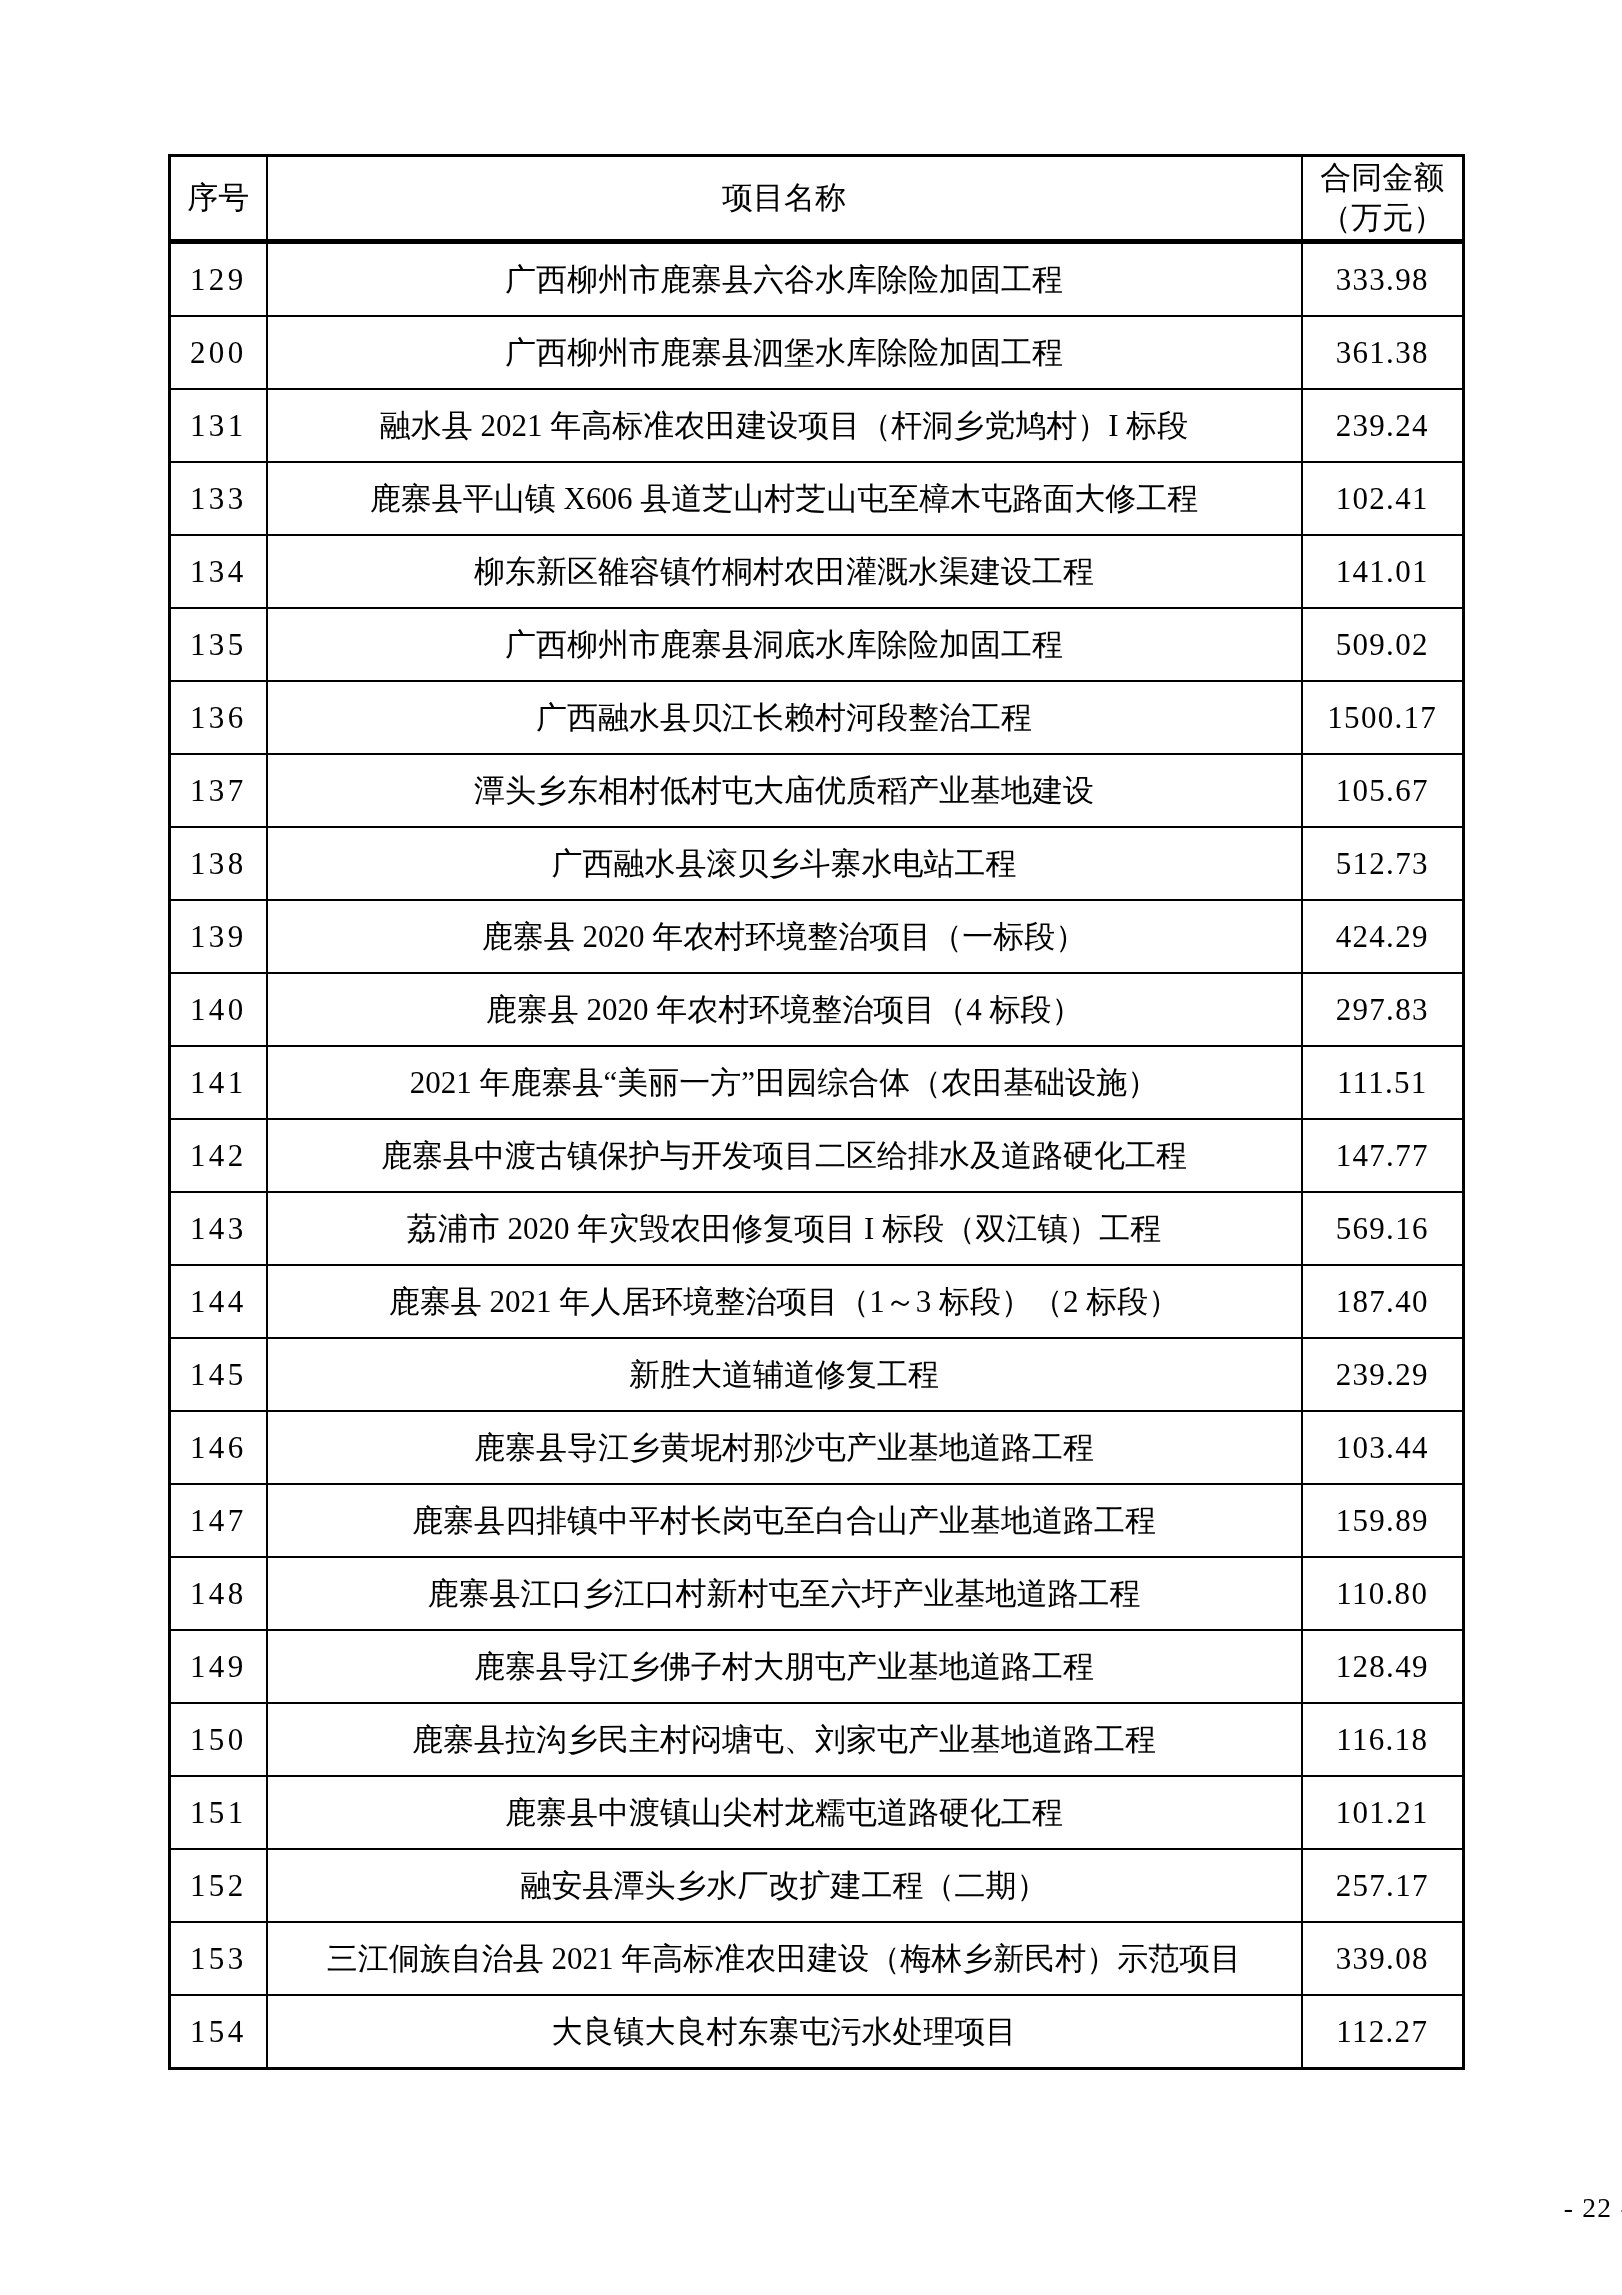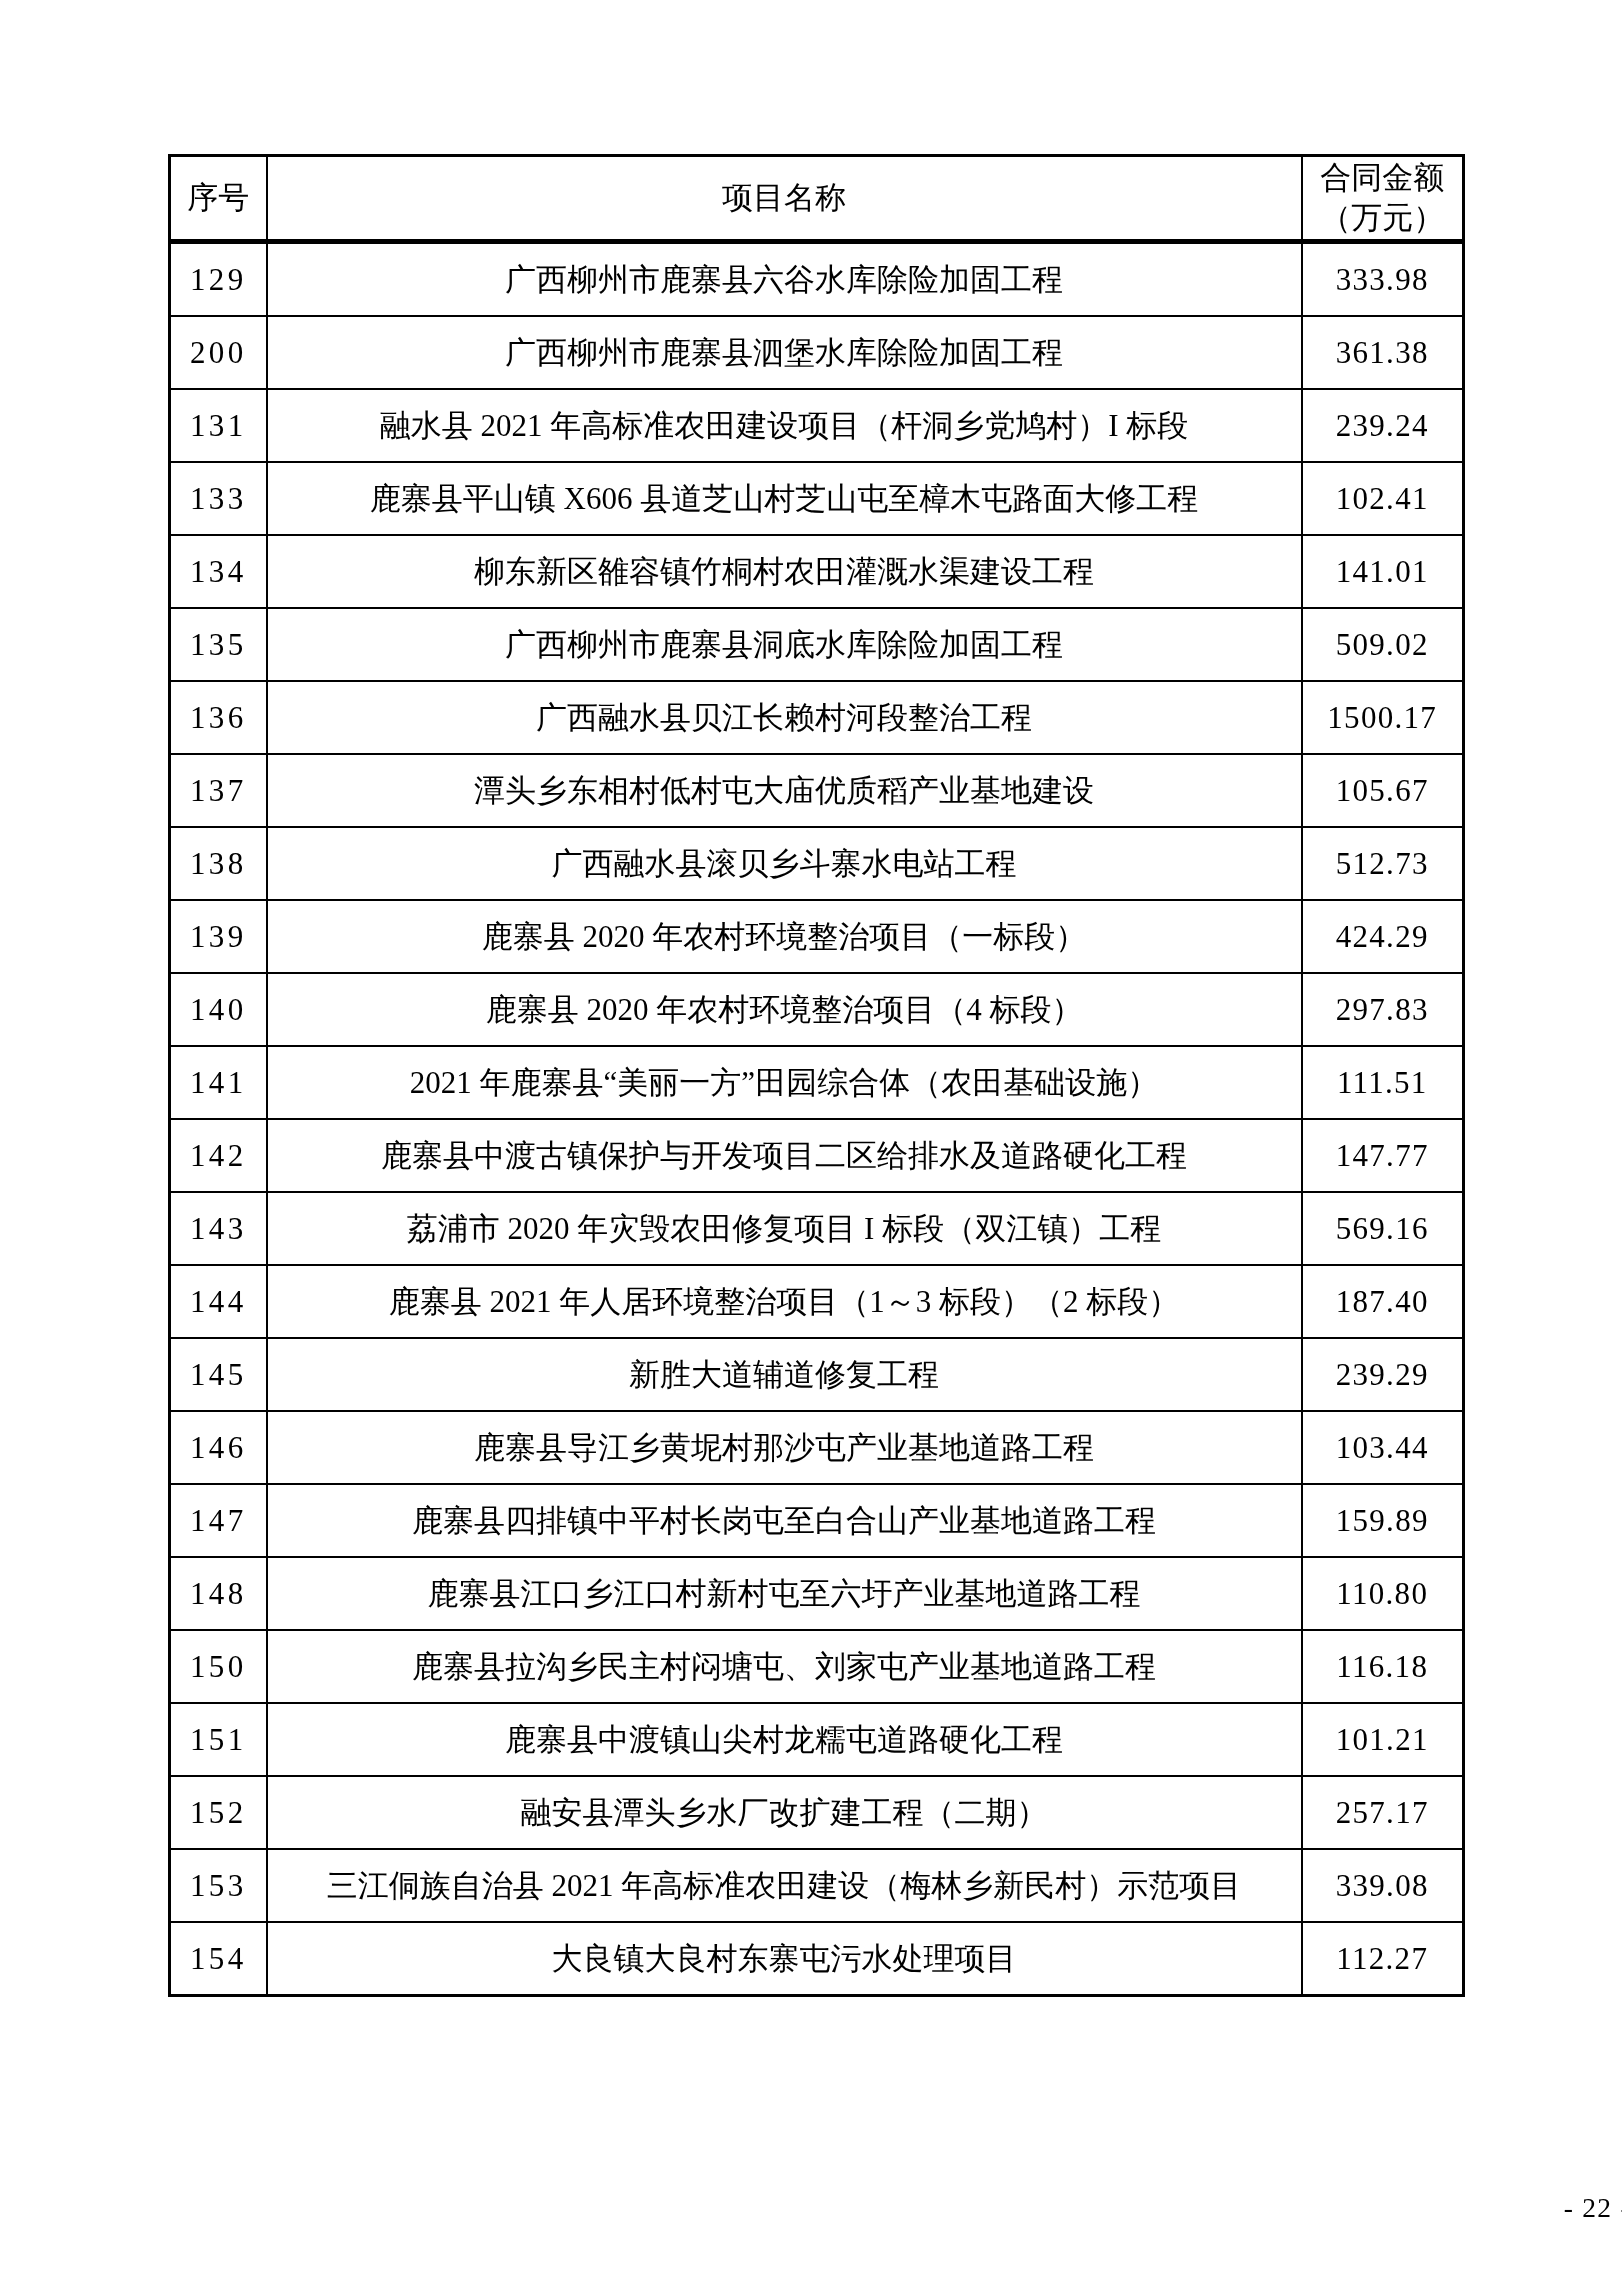--- a/index.html
+++ b/index.html
@@ -169,20 +169,25 @@
         <td class="cell-no">147</td>
         <td>鹿寨县四排镇中平村长岗屯至白合山产业基地道路工程</td>
         <td class="cell-amount">159.89</td>
       </tr>
       <tr>
         <td class="cell-no">148</td>
         <td>鹿寨县江口乡江口村新村屯至六圩产业基地道路工程</td>
         <td class="cell-amount">110.80</td>
       </tr>
       <tr>
+        <td class="cell-no">149</td>
+        <td>鹿寨县导江乡佛子村大朋屯产业基地道路工程</td>
+        <td class="cell-amount">128.49</td>
+      </tr>
+      <tr>
         <td class="cell-no">150</td>
         <td>鹿寨县拉沟乡民主村闷塘屯、刘家屯产业基地道路工程</td>
         <td class="cell-amount">116.18</td>
       </tr>
       <tr>
         <td class="cell-no">151</td>
         <td>鹿寨县中渡镇山尖村龙糯屯道路硬化工程</td>
         <td class="cell-amount">101.21</td>
       </tr>
       <tr>

